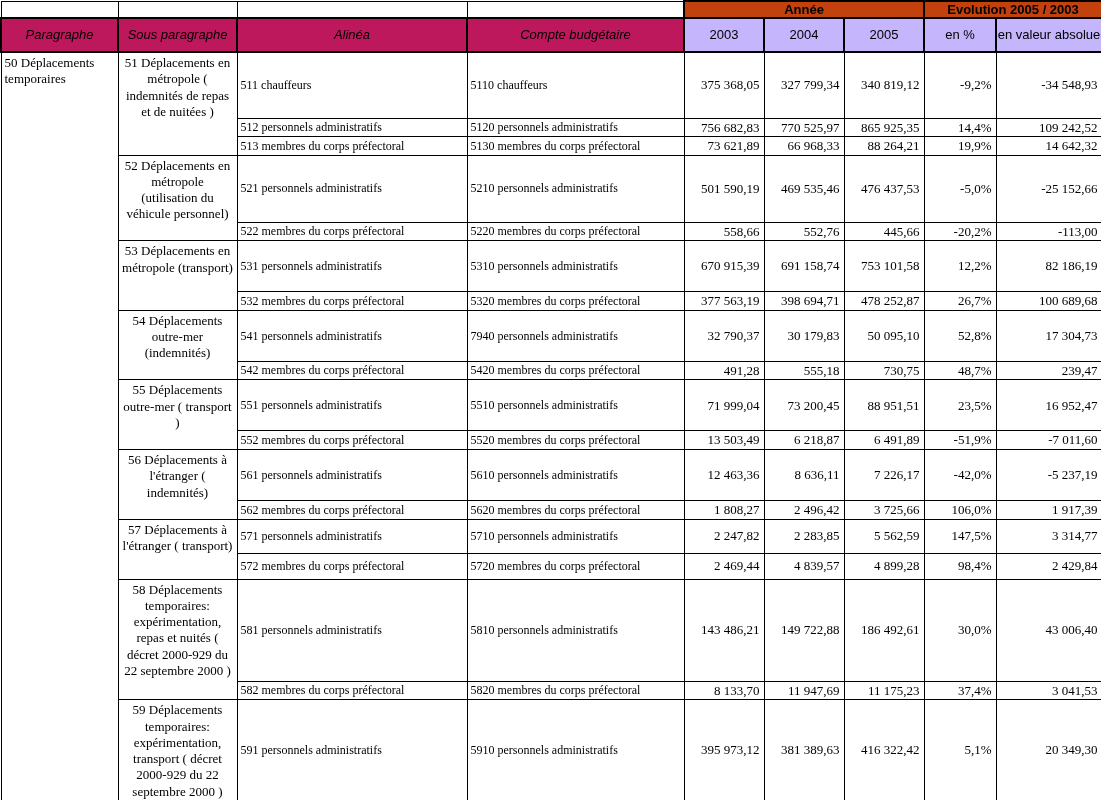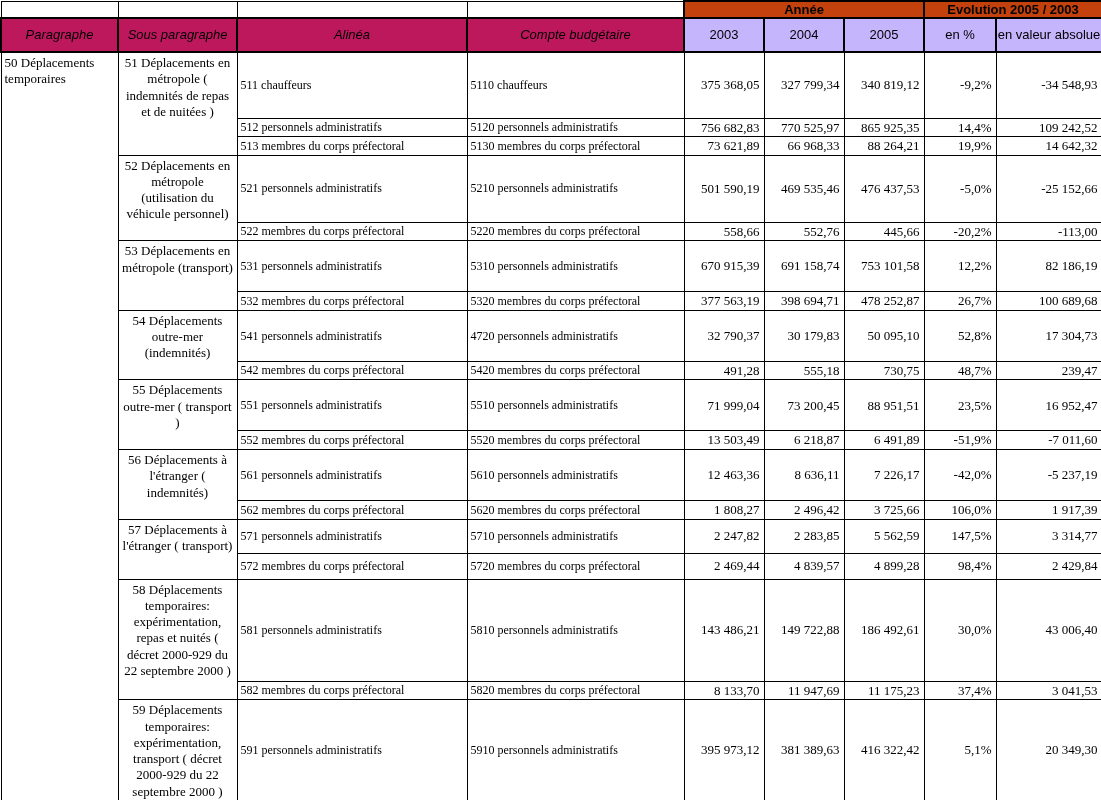--- a/index.html
+++ b/index.html
@@ -131,21 +131,21 @@
         <td class="lbl">5320 membres du corps préfectoral</td>
         <td class="num">377 563,19</td>
         <td class="num">398 694,71</td>
         <td class="num">478 252,87</td>
         <td class="num">26,7%</td>
         <td class="num">100 689,68</td>
       </tr>
       <tr style="height: 51px;">
         <td class="sous" rowspan="2">54 Déplacements outre-mer (indemnités)</td>
         <td class="lbl">541 personnels administratifs</td>
-        <td class="lbl">4720 personnels administratifs</td>
+        <td class="lbl">7940 personnels administratifs</td>
         <td class="num">32 790,37</td>
         <td class="num">30 179,83</td>
         <td class="num">50 095,10</td>
         <td class="num">52,8%</td>
         <td class="num">17 304,73</td>
       </tr>
       <tr style="height: 18px; margin-left: 43px;">
         <td class="lbl">542 membres du corps préfectoral</td>
         <td class="lbl">5420 membres du corps préfectoral</td>
         <td class="num">491,28</td>

